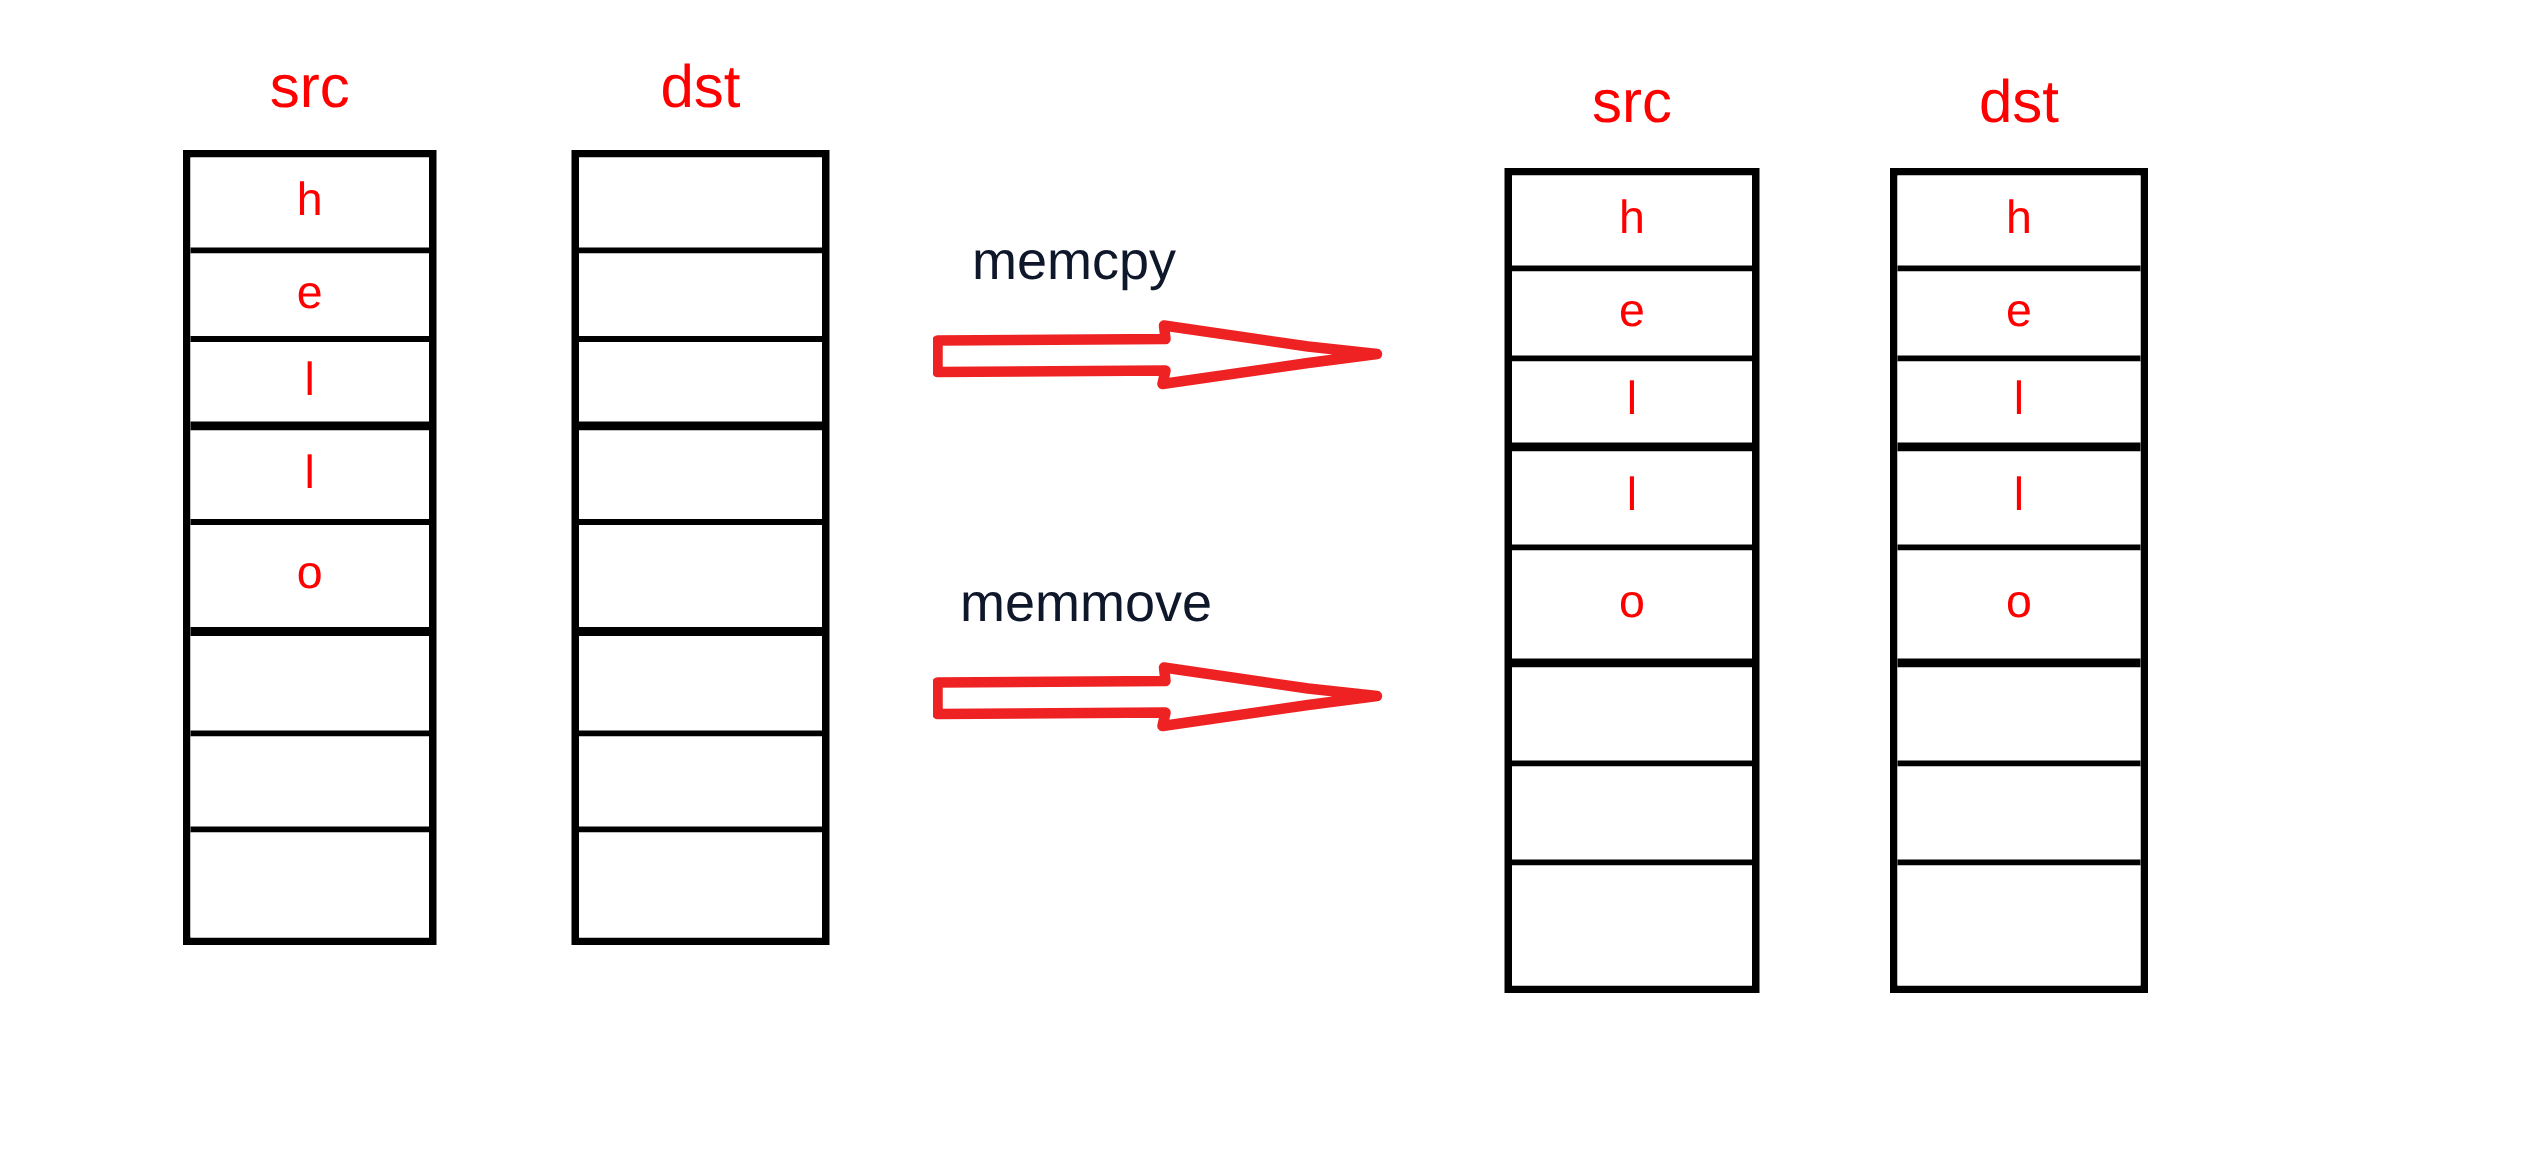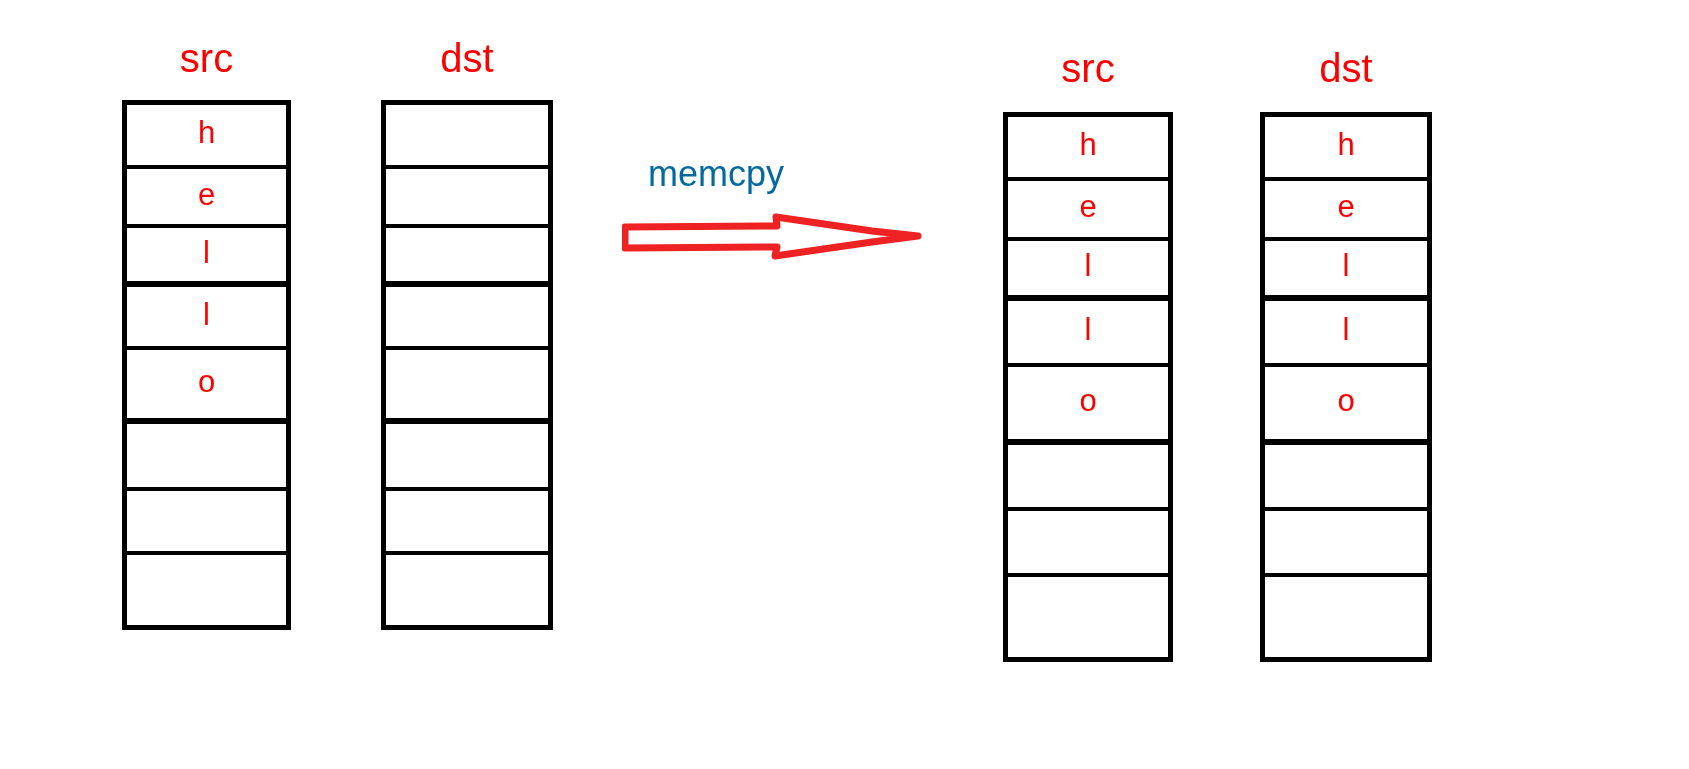--- a/index.html
+++ b/index.html
@@ -68,21 +68,21 @@
   .cell.heavy {
     border-bottom-width: 6px;
   }
 
   
   .arrow-group {
     position: absolute;
   }
   .arrow-label {
     position: absolute;
-    color: #0369a1;
+    color: #0f172a;
     font-size: 36px;
     line-height: 1;
     white-space: nowrap;
   }
   .arrow-svg {
     position: absolute;
     display: block;
   }
   .faint-mark {
     position: absolute;
@@ -158,20 +158,26 @@
     </div>
   </div>
 
   <div class="arrow-group" style="left:610px; top:150px; width:320px; height:110px;">
     <div class="arrow-label" style="left:38px; top:6px;">memcpy</div>
     <svg class="arrow-svg" width="300" height="50" viewBox="0 0 300 50" style="left:12px; top:62px;">
       <polygon points="3,15 155,14 154,5 250,19 296,24 250,30 153,44 155,35 3,36" fill="#ffffff" stroke="#ee2222" stroke-width="7" stroke-linejoin="round" stroke-linecap="round"></polygon>
     </svg>
   </div>
 
+  <div class="arrow-group" style="left:610px; top:378px; width:320px; height:110px;">
+    <div class="arrow-label" style="left:30px; top:6px;">memmove</div>
+    <svg class="arrow-svg" width="300" height="50" viewBox="0 0 300 50" style="left:12px; top:62px;">
+      <polygon points="3,15 155,14 154,5 250,19 296,24 250,30 153,44 155,35 3,36" fill="#ffffff" stroke="#ee2222" stroke-width="7" stroke-linejoin="round" stroke-linecap="round"></polygon>
+    </svg>
+  </div>
 
   <div class="col-group" style="left:1003px; top:40px; width:170px; height:600px;">
     <div class="col-label" style="top:8px;">src</div>
     <div class="col-table" style="top:72px; height:550px;">
       <div class="cell" style="height:64px;">
         <span class="cell-text">h</span>
       </div>
       <div class="cell" style="height:60px;">
         <span class="cell-text">e</span>
       </div>

